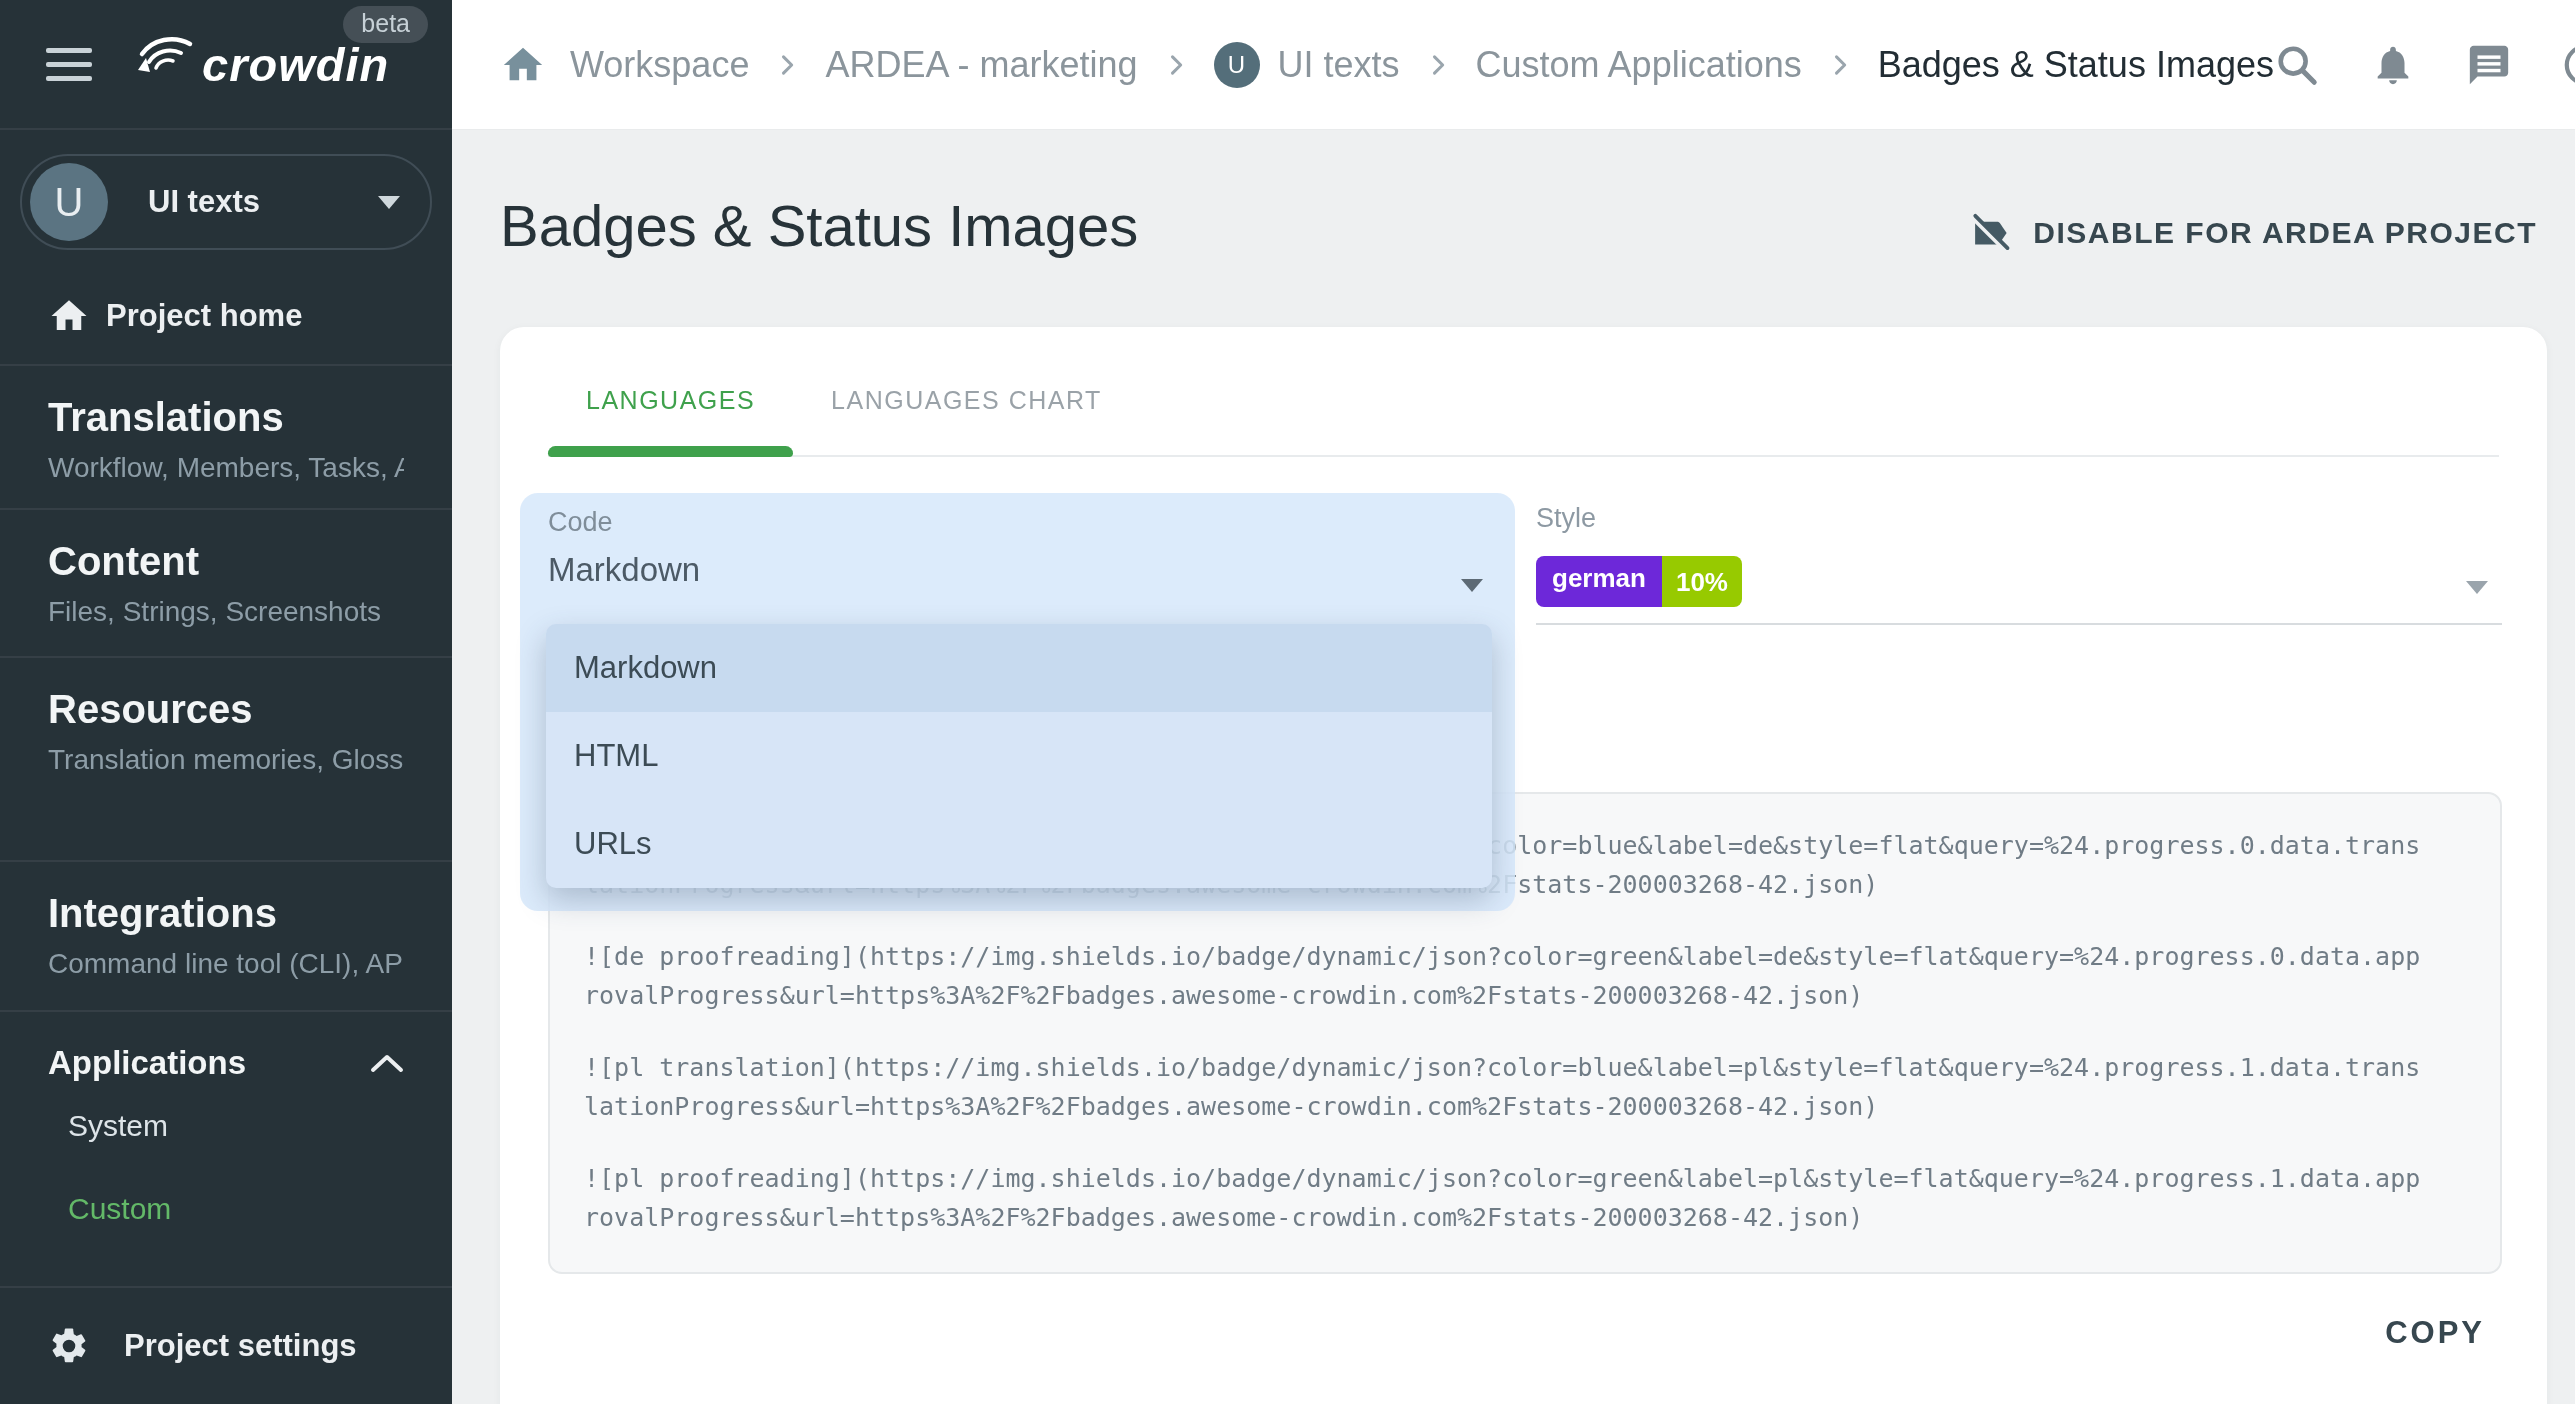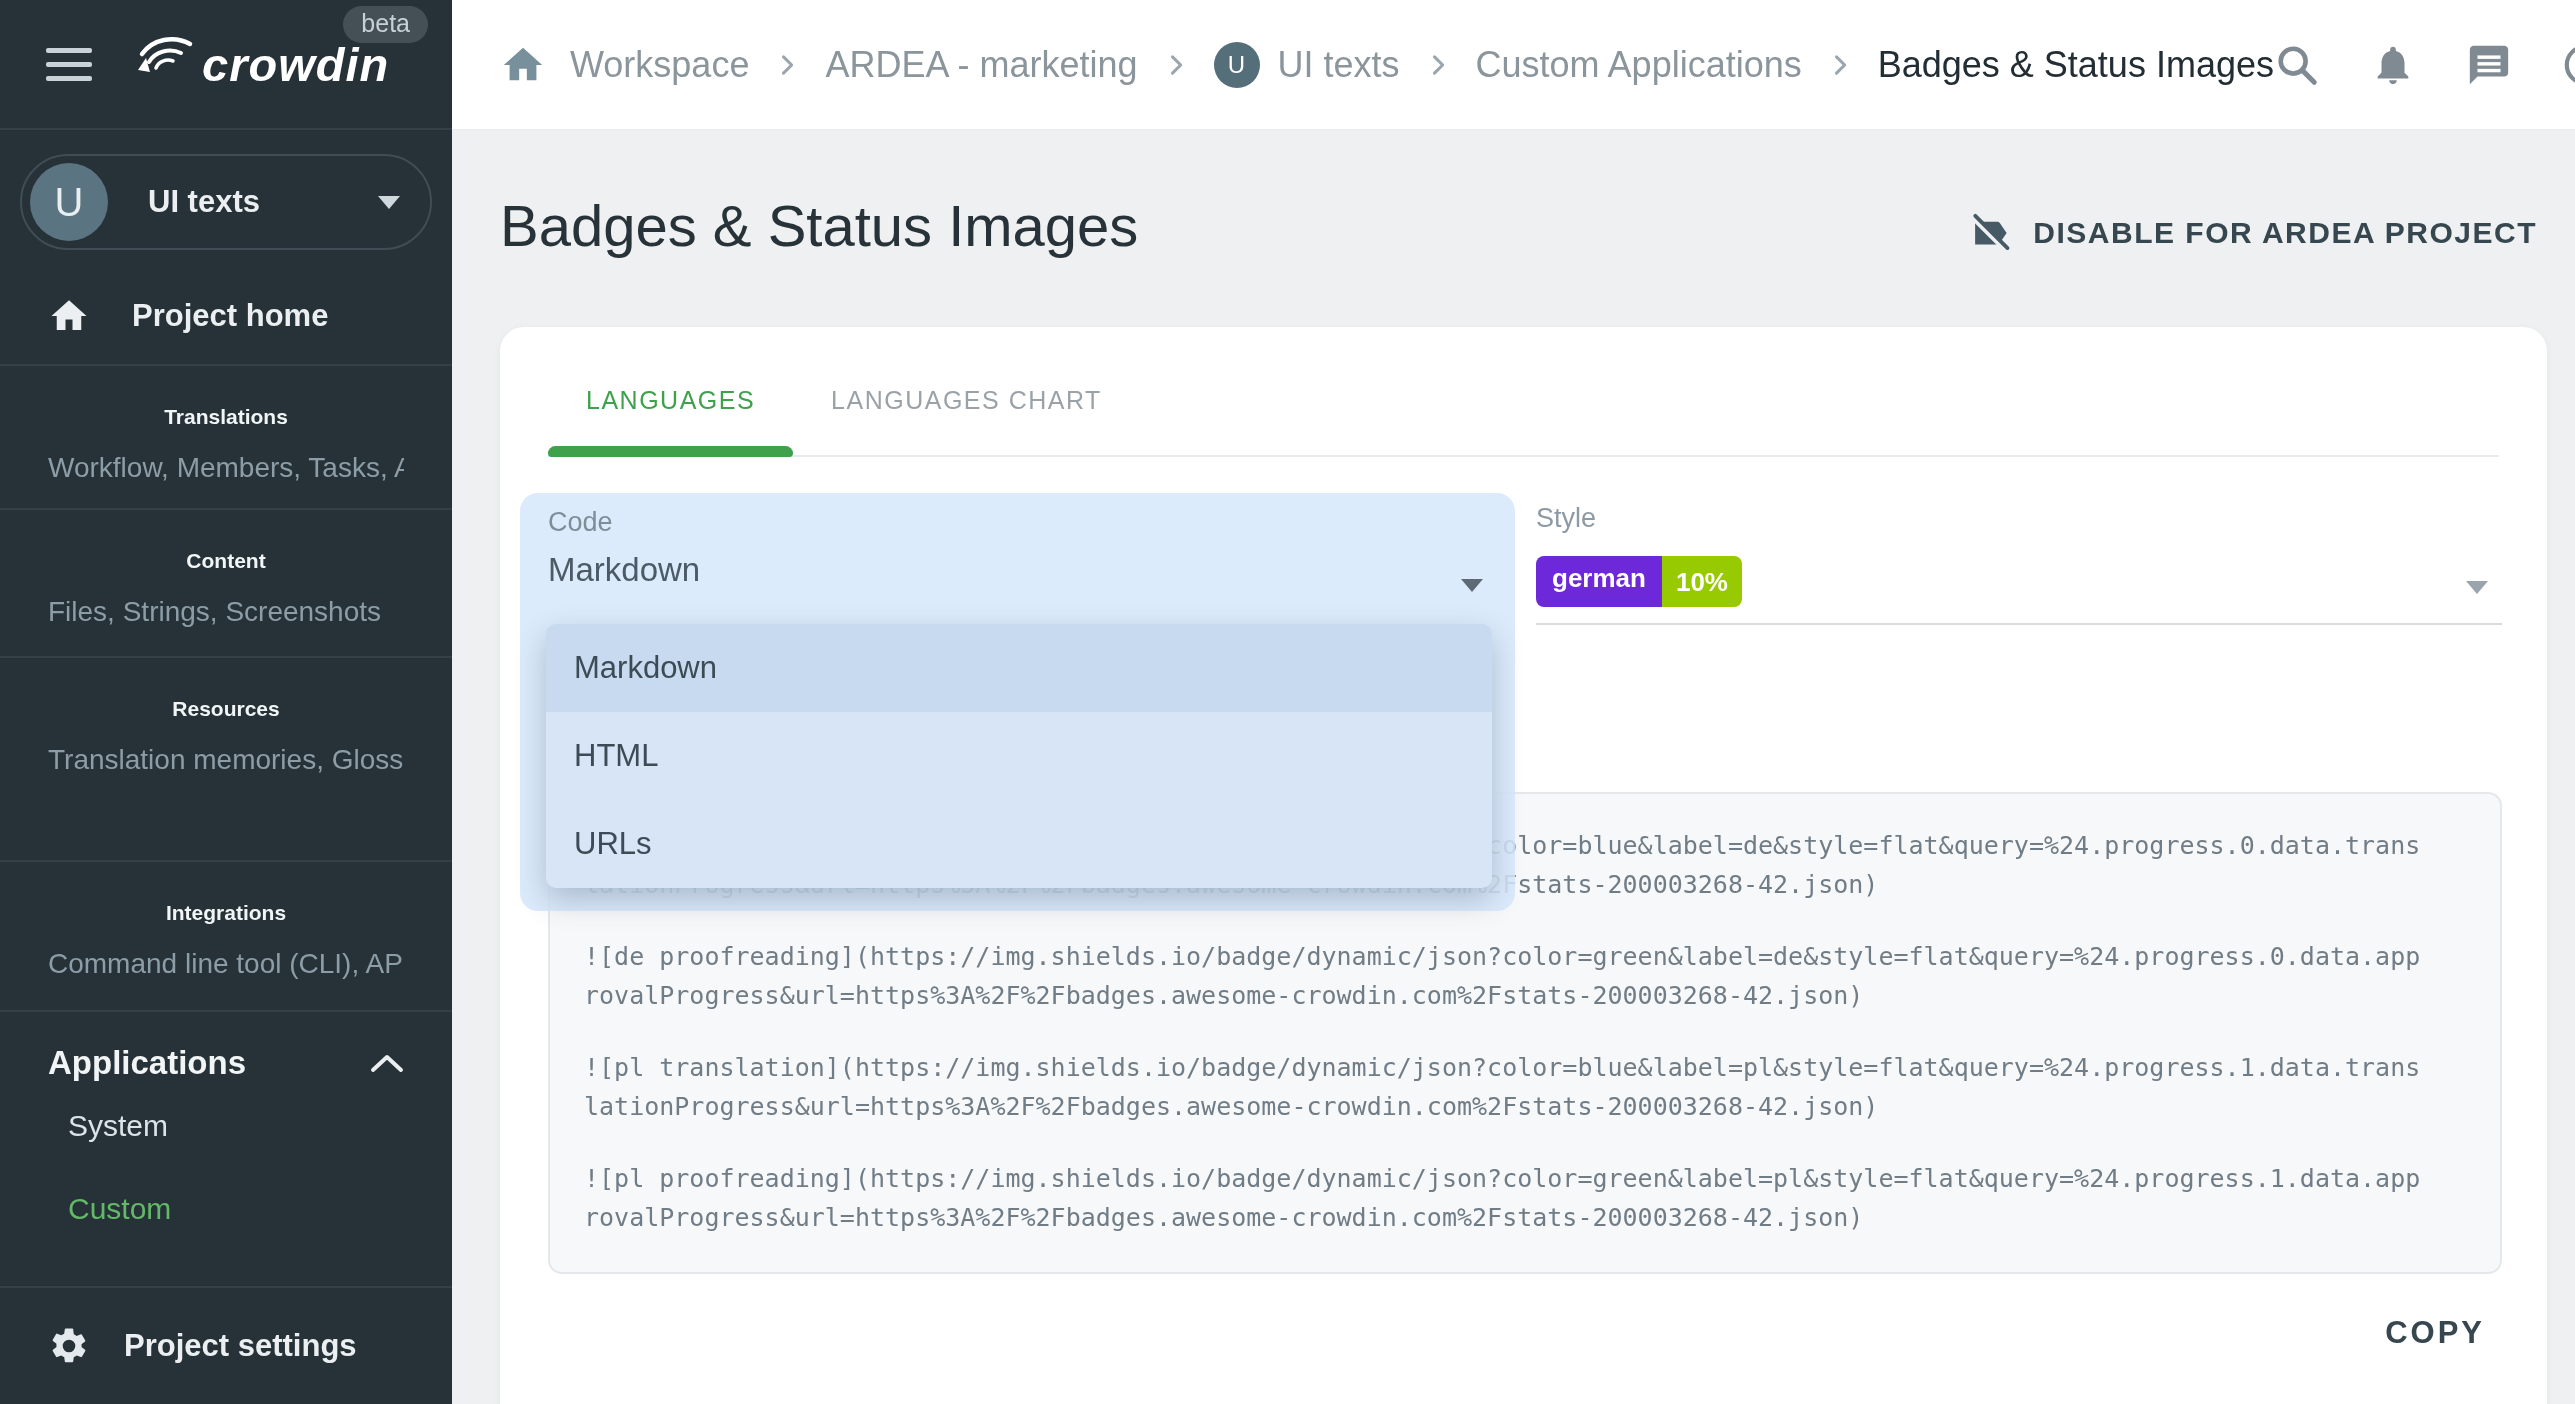--- a/index.html
+++ b/index.html
@@ -14,27 +14,27 @@
   .logo { display:flex; align-items:center; margin-left:40px; gap:6px; }
   .logo-text { color:#fff; font-size:47px; font-weight:700; font-style:italic; letter-spacing:1px; }
   .beta-pill { position:absolute; right:24px; top:6px; background:#454f56; color:#c6d0d6; font-size:25px; padding:3px 18px 5px; border-radius:22px; }
 
   .pill-wrap { flex:0 0 138px; padding:24px 20px 18px; }
   .project-pill { height:96px; border:2px solid #404d56; border-radius:48px; display:flex; align-items:center; padding:0 30px 0 8px; cursor:pointer; }
   .proj-avatar { width:78px; height:78px; border-radius:50%; background:#5b7482; color:#e9eef1; font-size:40px; display:flex; align-items:center; justify-content:center; }
   .proj-name { margin-left:40px; color:#eceff1; font-size:31px; font-weight:700; }
   .caret-down { width:0; height:0; border-left:11px solid transparent; border-right:11px solid transparent; border-top:13px solid #cfd8dc; margin-left:auto; }
 
-  .side-home { flex:0 0 98px; border-bottom:2px solid #353f46; display:flex; align-items:center; padding:0 48px; gap:42px; cursor:pointer; }
+  .side-home { flex:0 0 98px; border-bottom:2px solid #353f46; display:flex; align-items:center; padding:0 48px; gap:16px; cursor:pointer; }
   .side-home .lbl { color:#eceff1; font-size:31px; font-weight:700; }
 
   .side-section { border-bottom:2px solid #353f46; padding:30px 48px 0; cursor:pointer; }
   .sec-translations { flex:0 0 144px; } .sec-content { flex:0 0 148px; }
   .sec-resources { flex:0 0 204px; } .sec-integrations { flex:0 0 150px; }
-  .side-section h3 { color:#f2f5f6; font-size:21px; font-weight:700; line-height:42px;text-align:center; }
+  .side-section h3 { color:#f2f5f6; font-size:40px; font-weight:700; line-height:42px; }
   .side-section .sub { color:#8d9da7; font-size:28px; line-height:36px; margin-top:12px; white-space:nowrap; overflow:hidden; }
 
   .side-apps { flex:0 0 276px; border-bottom:2px solid #353f46; padding:30px 48px 0; }
   .apps-head { display:flex; align-items:center; cursor:pointer; }
   .apps-head h3 { color:#f2f5f6; font-size:33px; font-weight:700; line-height:42px; }
   .chev-up { margin-left:auto; width:34px; height:20px; }
   .app-item { height:83px; display:flex; align-items:center; padding-left:20px; font-size:30px; color:#dde4e8; cursor:pointer; }
   .app-item:first-of-type { margin-top:28px; }
   .app-item.active { color:#63b968; }
 

